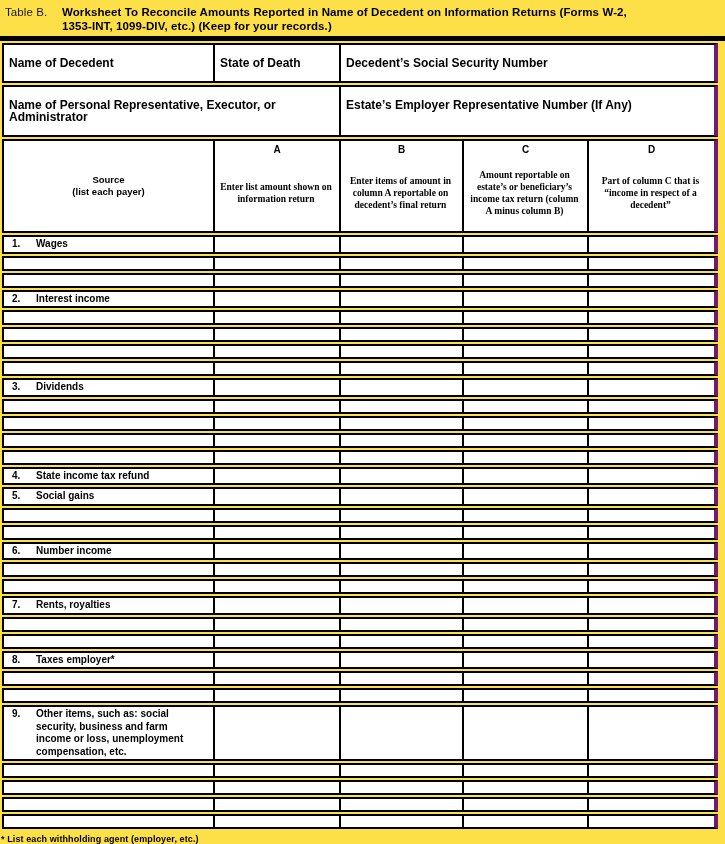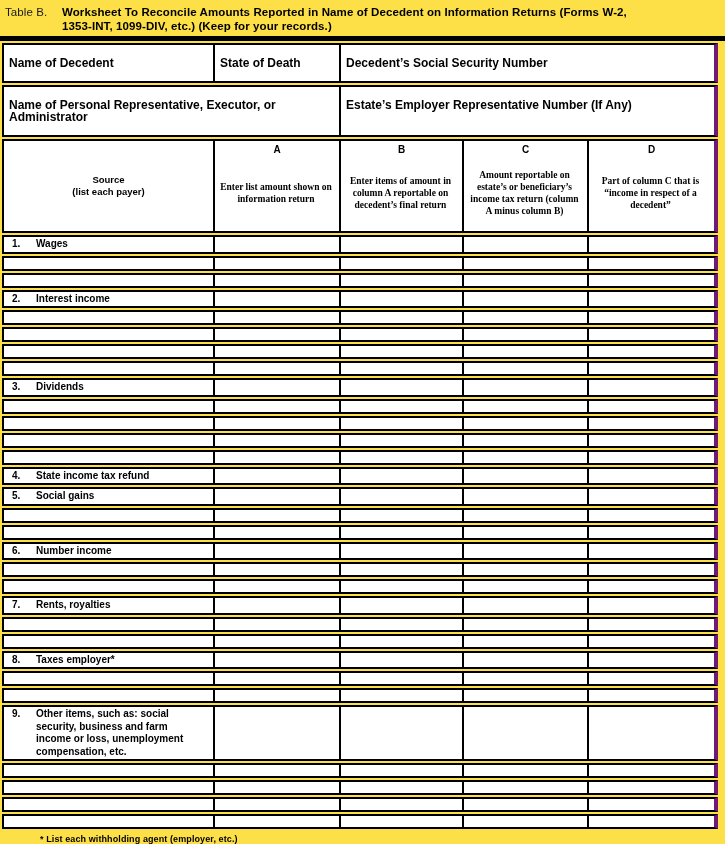--- a/index.html
+++ b/index.html
@@ -108,21 +108,20 @@
     padding: 1px 4px 1px 8px;
   }
   .row-num { flex: 0 0 24px; }
   .row-lbl { flex: 1; padding-right: 6px; }
   
   .footnote {
     font-weight: bold;
     font-size: 9px;
     margin: 3px 0 0 1px;
     letter-spacing: 0.1px;
-    padding-left: 39px;
   }
 </style>
 </head>
 <body>
 
 <div class="page">
 
   <div class="title">
     <span class="title-prefix">Table B.</span>
     <span class="title-text">Worksheet To Reconcile Amounts Reported in Name of Decedent on Information Returns (Forms W-2, 1353-INT, 1099-DIV, etc.) (Keep for your records.)</span>

